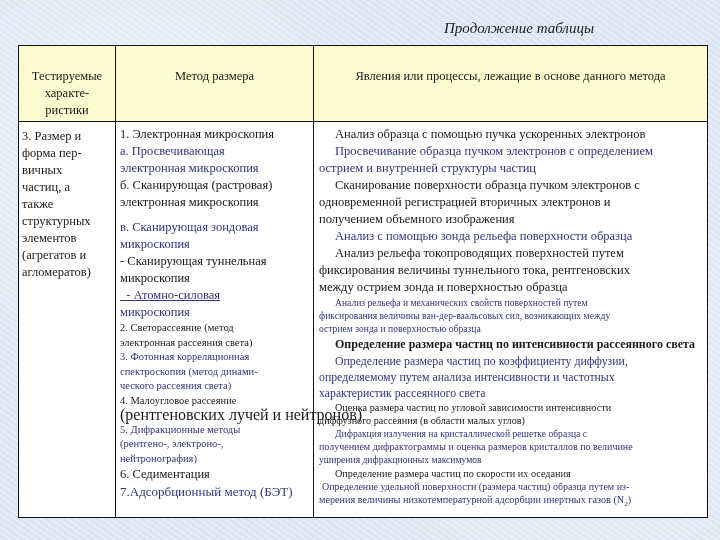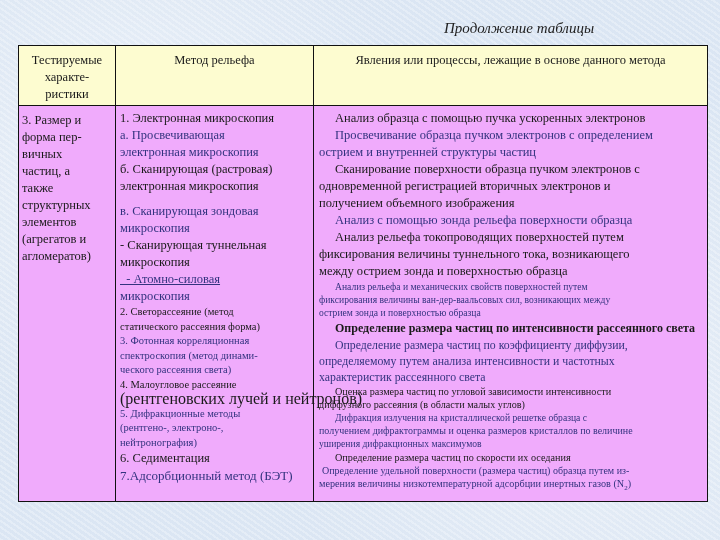--- a/index.html
+++ b/index.html
@@ -23,24 +23,24 @@
     table-layout: fixed;
   }
   table.main td, table.main th {
     border: 1.5px solid #111;
     vertical-align: top;
     padding: 0;
   }
   table.main th {
     background: #fdfcd0;
     font-weight: normal; font-size: 12.5px; line-height: 17px;
-    text-align: center; padding: 6px 3px 2px 3px;
+    text-align: center; padding: 22px 3px 2px 3px;
     height: 51px;
   }
-  table.main td { background: #f0abfc; font-size: 12px; line-height: 16.5px; margin-top: 16px; }
+  table.main td { background: #ffffff; font-size: 12px; line-height: 16.5px; margin-top: 16px; }
   .col1 { width: 97px; }
   .col2 { width: 198px; }
   .col3 { width: 394px; }
   .c1 { padding: 6px 2px 0 3px !important; font-size: 12.5px !important; line-height: 17px !important; }
   .c2 { padding: 4px 3px 0 4px !important; }
   .c3 { padding: 4px 3px 0 5px !important; }
   .ln { display: block; white-space: nowrap; }
   .blue { color: #33337f; }
   .sm { font-size: 10.5px; line-height: 14.5px; }
   .xs { font-size: 9.6px; line-height: 13.2px; }
@@ -61,21 +61,21 @@
       <col class="col2">
       <col class="col3">
   </colgroup>
   <tbody>
       <tr>
     <th>
       <span class="ln">Тестируемые</span>
       <span class="ln">характе-</span>
       <span class="ln">ристики</span>
     </th>
-    <th>Метод рельефа</th>
+    <th>Метод размера</th>
     <th>Явления или процессы, лежащие в основе данного метода</th>
   </tr>
   <tr style="height:396px;">
     <td class="c1">
       <span class="ln">3. Размер и</span>
       <span class="ln">форма пер-</span>
       <span class="ln">вичных</span>
       <span class="ln">частиц, а</span>
       <span class="ln">также</span>
       <span class="ln">структурных</span>
@@ -91,21 +91,21 @@
       <span class="ln big">б. Сканирующая (растровая)</span>
       <span class="ln big">электронная микроскопия</span>
       <span class="ln big" style="height:8px;"></span>
       <span class="ln big blue">в. Сканирующая зондовая</span>
       <span class="ln big blue">микроскопия</span>
       <span class="ln big">- Сканирующая туннельная</span>
       <span class="ln big">микроскопия</span>
       <span class="ln big blue" style="white-space:pre;text-decoration:underline;">  - Атомно-силовая</span>
       <span class="ln big blue">микроскопия</span>
       <span class="ln sm">2. Светорассеяние (метод</span>
-      <span class="ln sm">статического рассеяния форма)</span>
+      <span class="ln sm">электронная рассеяния света)</span>
       <span class="ln sm blue">3. Фотонная корреляционная</span>
       <span class="ln sm blue">спектроскопия (метод динами-</span>
       <span class="ln sm blue">ческого рассеяния света)</span>
       <span class="ln sm">4. Малоугловое рассеяние</span>
       <span class="ln sm" style="font-size:16px;">(рентгеновских лучей и нейтронов)</span>
       <span class="ln sm blue">5. Дифракционные методы</span>
       <span class="ln sm blue">(рентгено-, электроно-,</span>
       <span class="ln sm blue">нейтронография)</span>
       <span class="ln big">6. Седиментация</span>
       <span class="ln big blue" style="font-size:13px;">7.Адсорбционный метод (БЭТ)</span>
@@ -113,21 +113,21 @@
 
     <td class="c3">
       <span class="ln big ind">Анализ образца с помощью пучка ускоренных электронов</span>
       <span class="ln big ind blue">Просвечивание образца пучком электронов с определением</span>
       <span class="ln big blue">острием и внутренней структуры частиц</span>
       <span class="ln big ind">Сканирование поверхности образца пучком электронов с</span>
       <span class="ln big">одновременной регистрацией вторичных электронов и</span>
       <span class="ln big">получением объемного изображения</span>
       <span class="ln big ind blue">Анализ с помощью зонда рельефа поверхности образца</span>
       <span class="ln big ind">Анализ рельефа токопроводящих поверхностей путем</span>
-      <span class="ln big">фиксирования величины туннельного тока, возникающего</span>
+      <span class="ln big">фиксирования величины туннельного тока, рентгеновских</span>
       <span class="ln big">между острием зонда и поверхностью образца</span>
       <span class="ln xs ind blue">Анализ рельефа и механических свойств поверхностей путем</span>
       <span class="ln xs blue">фиксирования величины ван-дер-ваальсовых сил, возникающих между</span>
       <span class="ln xs blue">острием зонда и поверхностью образца</span>
       <span class="ln big ind" style="font-size:12px;font-weight:bold;">Определение размера частиц по интенсивности рассеянного света</span>
       <span class="ln mid ind blue">Определение размера частиц по коэффициенту диффузии,</span>
       <span class="ln mid blue">определяемому путем анализа интенсивности и частотных</span>
       <span class="ln mid blue">характеристик рассеянного света</span>
       <span class="ln xs ind" style="font-size:10.2px;">Оценка размера частиц по угловой зависимости интенсивности</span>
       <span class="ln xs" style="font-size:10.2px;">диффузного рассеяния (в области малых углов)</span>

